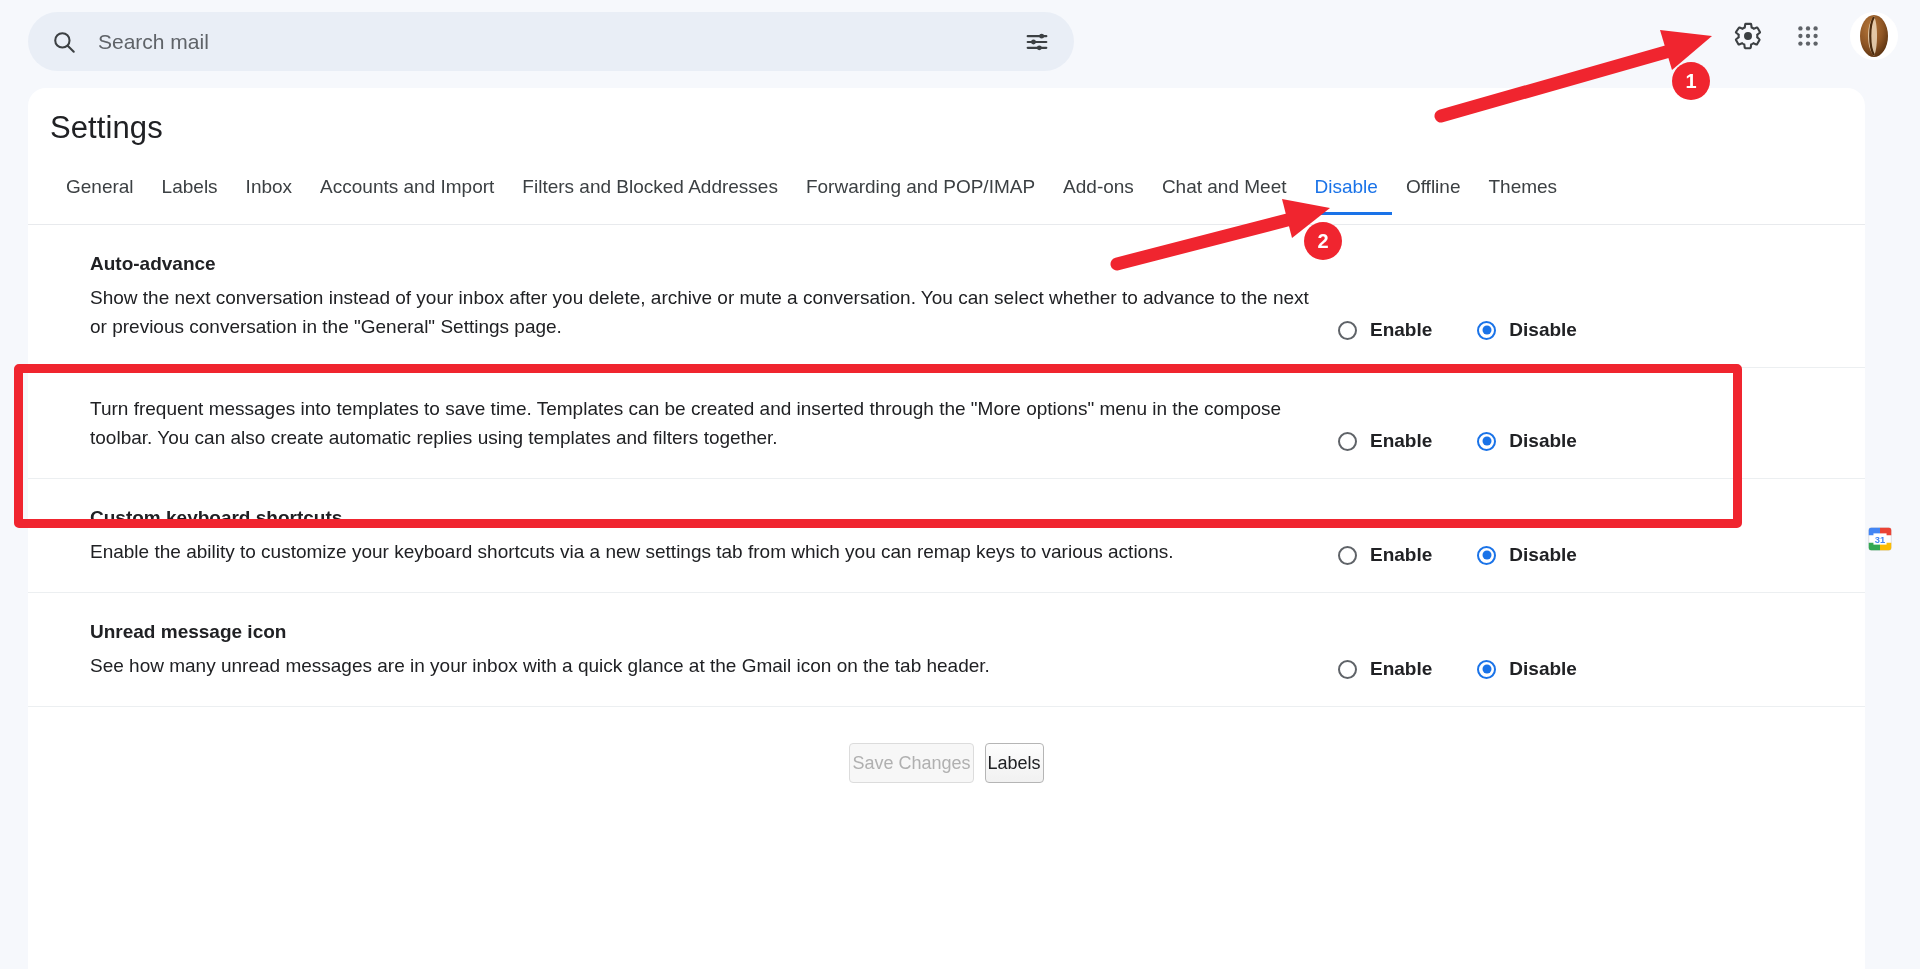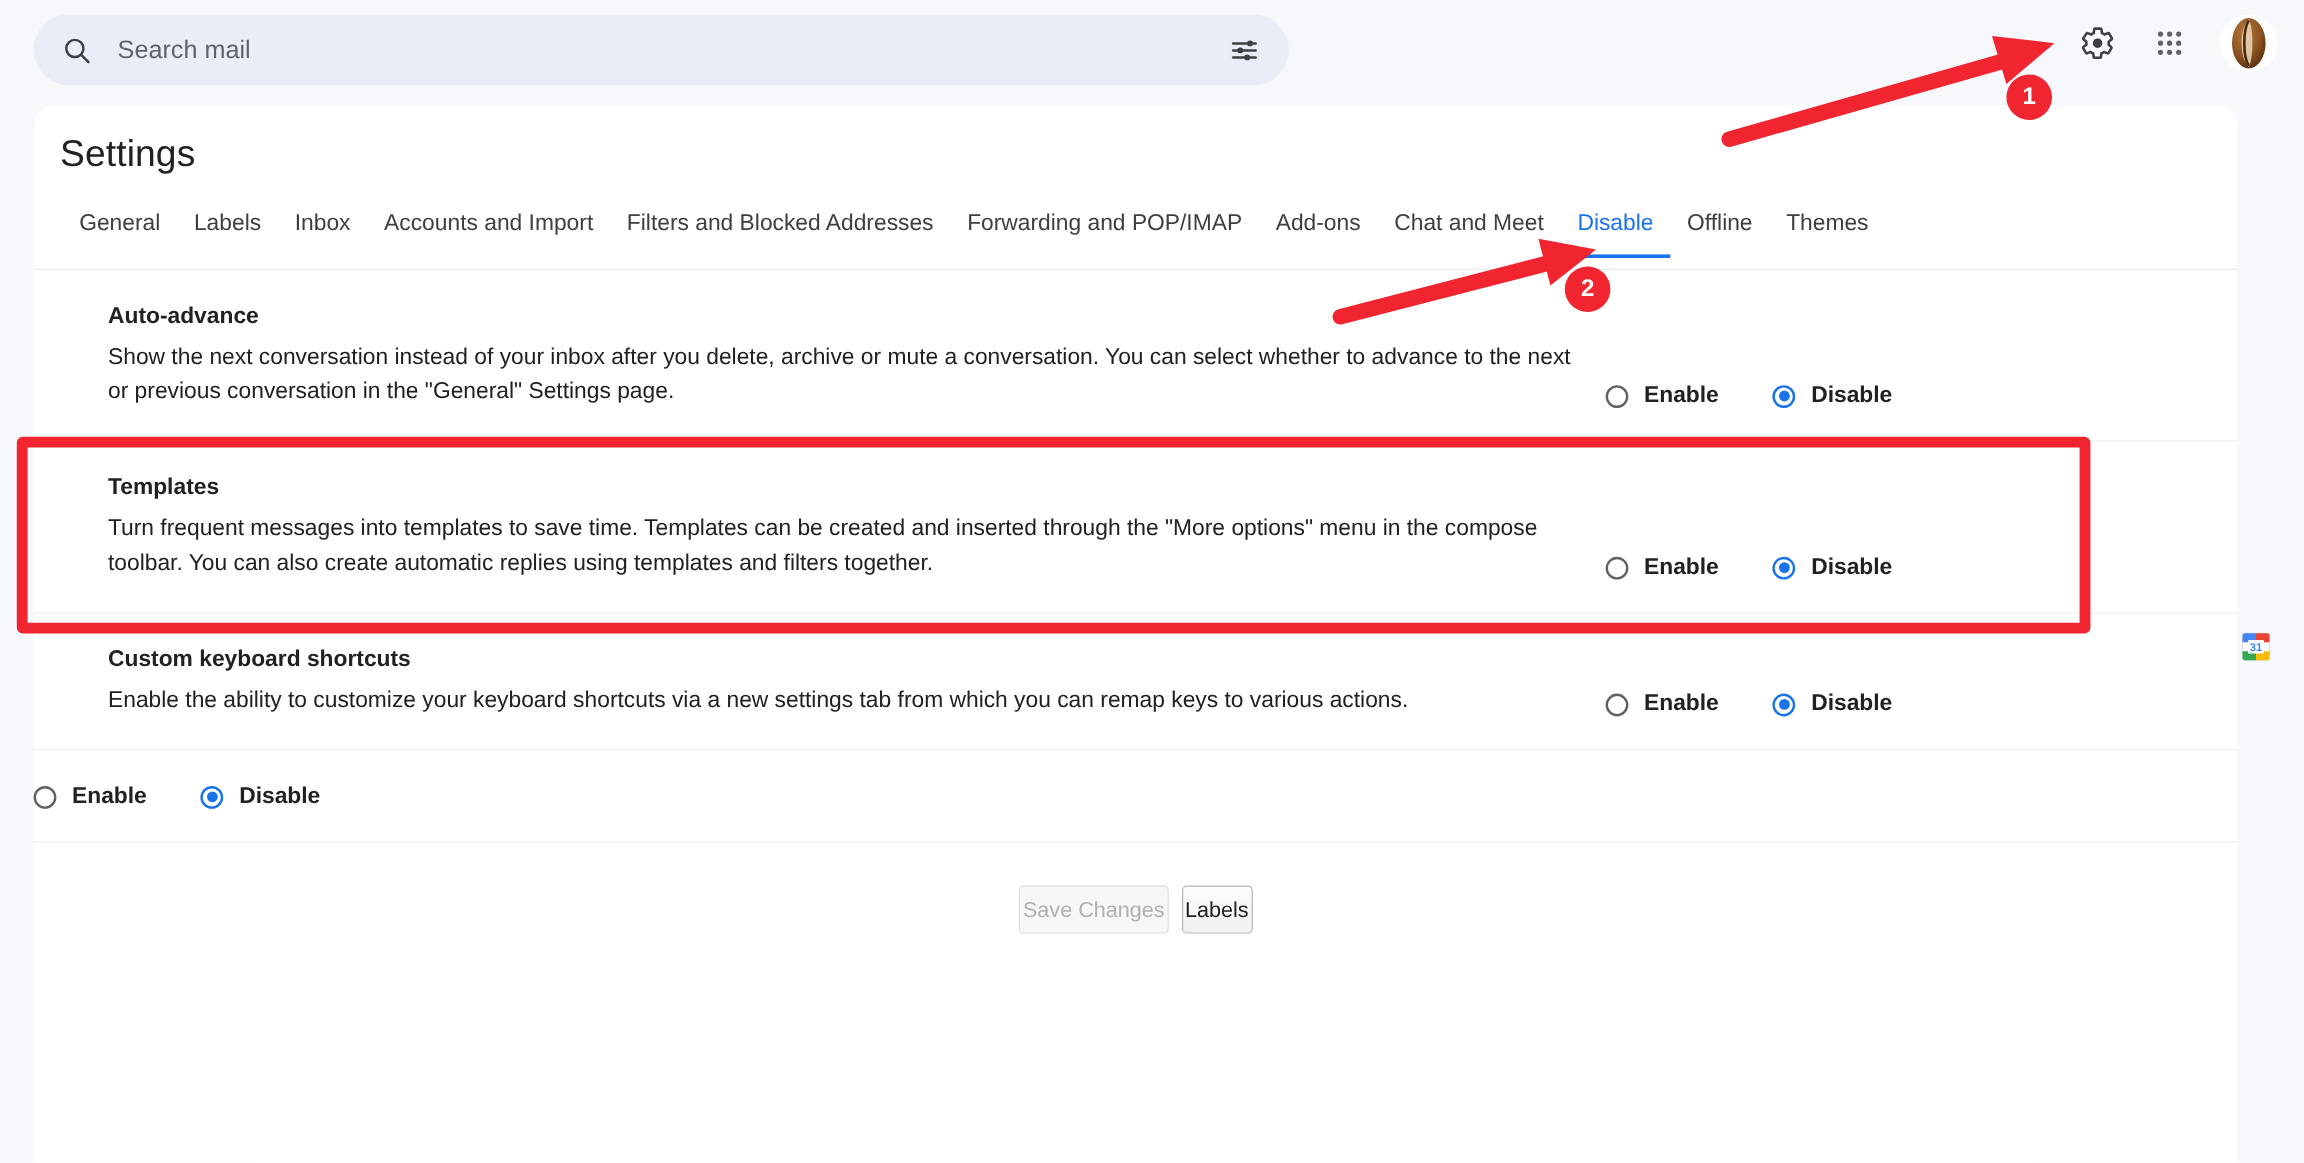--- a/index.html
+++ b/index.html
@@ -382,21 +382,20 @@
               <span class="radio-label">Enable</span>
             </label>
             <label class="radio-opt">
               <span class="radio checked"></span>
               <span class="radio-label">Disable</span>
             </label>
           </div>
         </div>
         <div class="setting-row">
           <div class="setting-text">
-            <div class="setting-title">Templates</div>
             <div class="setting-desc">Turn frequent messages into templates to save time. Templates can be created and inserted through the "More options" menu in the compose toolbar. You can also create automatic replies using templates and filters together.</div>
           </div>
           <div class="setting-options">
             <label class="radio-opt">
               <span class="radio"></span>
               <span class="radio-label">Enable</span>
             </label>
             <label class="radio-opt">
               <span class="radio checked"></span>
               <span class="radio-label">Disable</span>
@@ -413,20 +412,24 @@
               <span class="radio"></span>
               <span class="radio-label">Enable</span>
             </label>
             <label class="radio-opt">
               <span class="radio checked"></span>
               <span class="radio-label">Disable</span>
             </label>
           </div>
         </div>
         <div class="setting-row">
+          <div class="setting-text">
+            <div class="setting-title">Unread message icon</div>
+            <div class="setting-desc">See how many unread messages are in your inbox with a quick glance at the Gmail icon on the tab header.</div>
+          </div>
           <div class="setting-options">
             <label class="radio-opt">
               <span class="radio"></span>
               <span class="radio-label">Enable</span>
             </label>
             <label class="radio-opt">
               <span class="radio checked"></span>
               <span class="radio-label">Disable</span>
             </label>
           </div>

